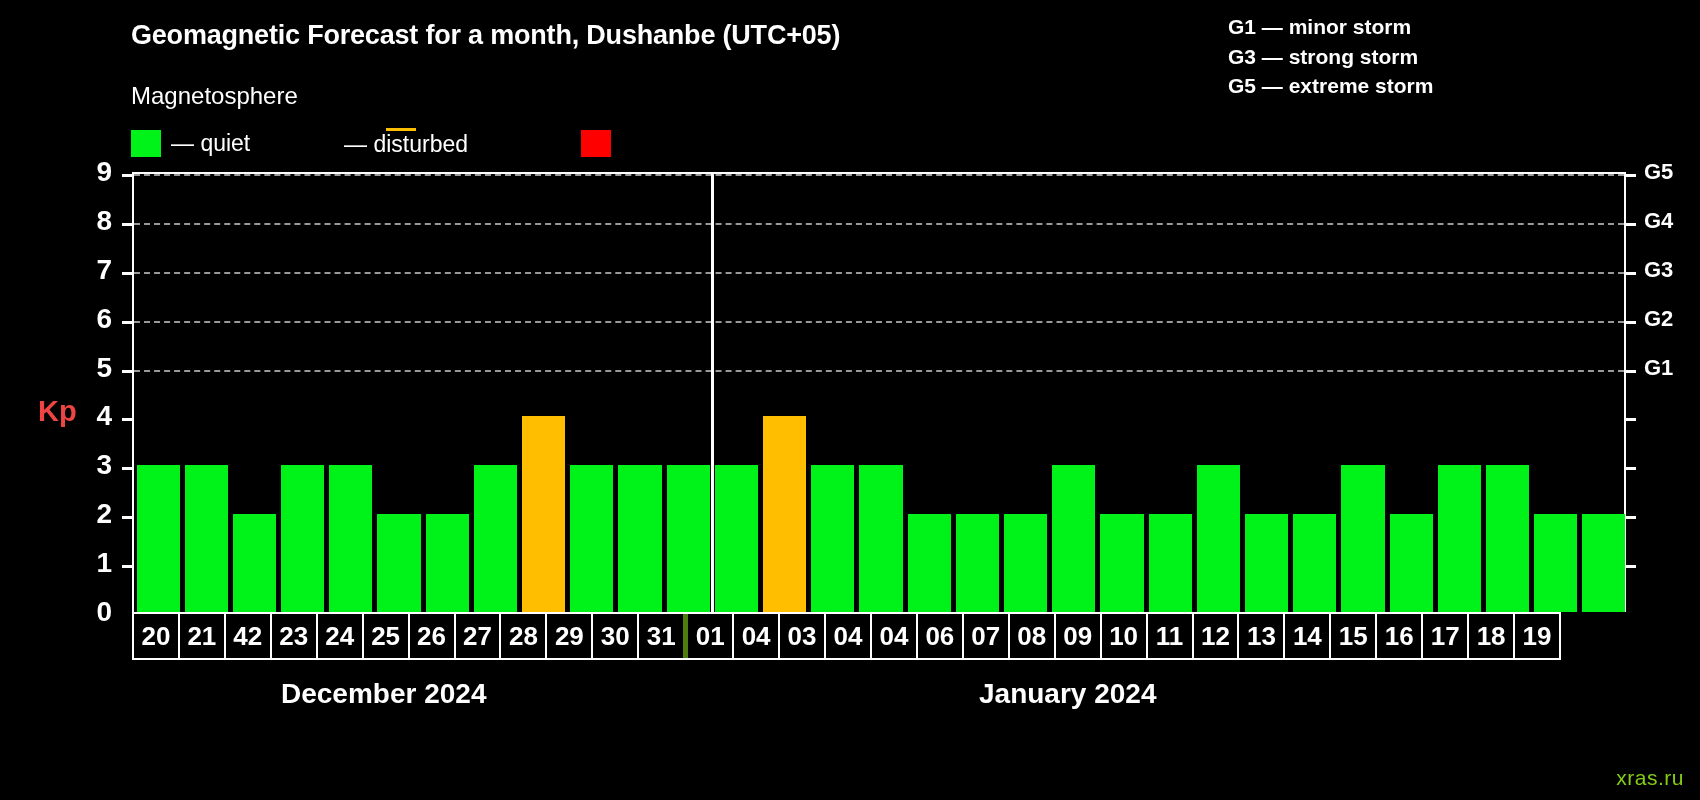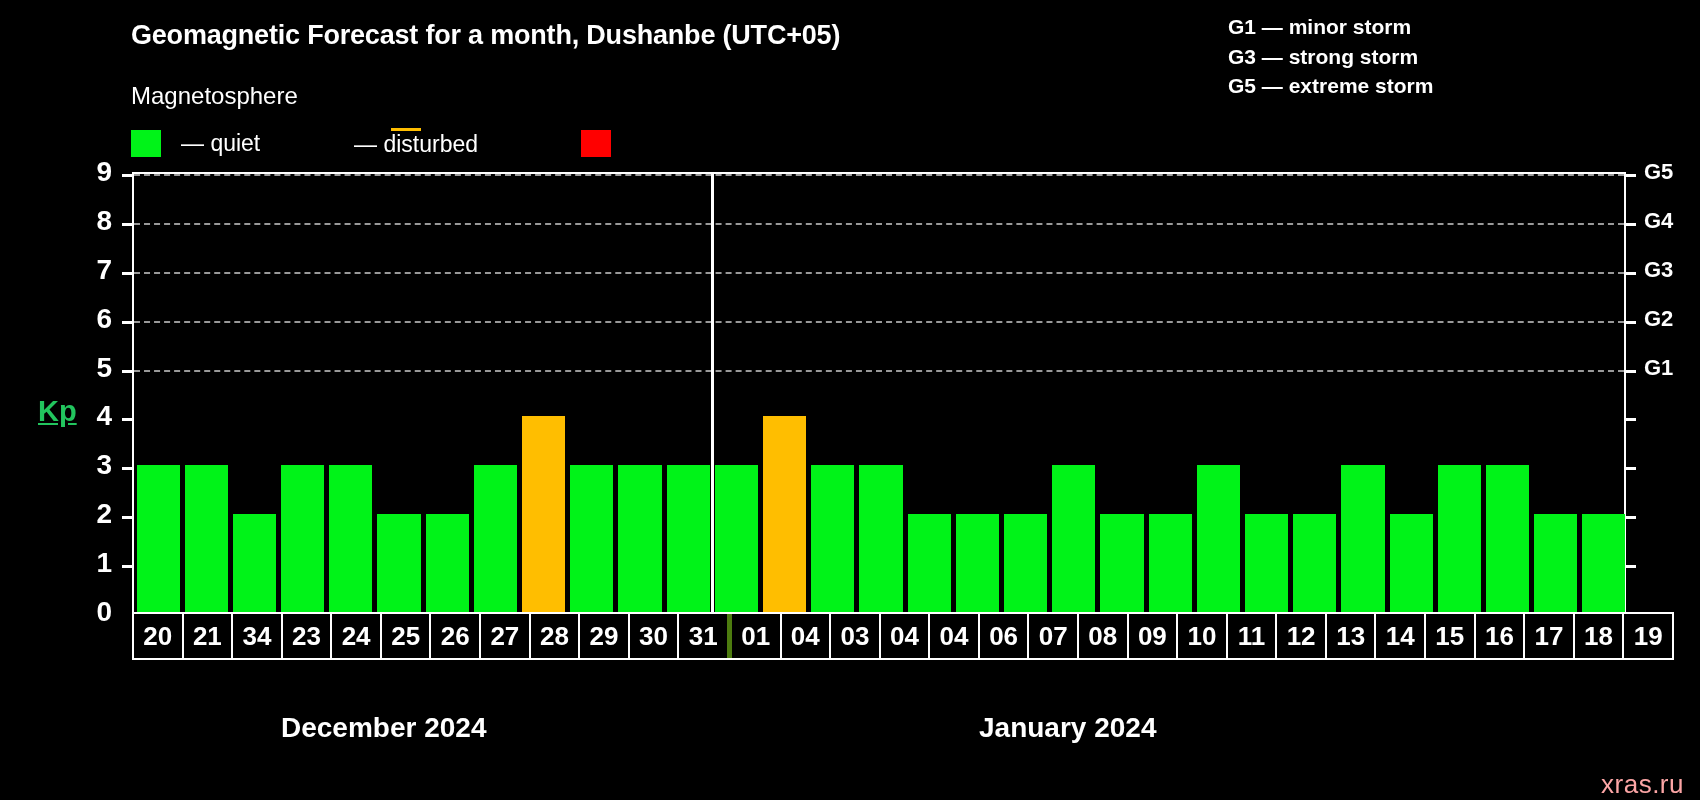--- a/index.html
+++ b/index.html
@@ -19,21 +19,21 @@
   }
   .magneto-title {
     position: absolute; left: 131px; top: 82px;
     font-size: 24px; color: #ffffff; white-space: nowrap;
   }
 
   
   .legend-row { position: absolute; left: 131px; top: 128px; height: 30px; }
   .legend-item { position: absolute; top: 0; display: flex; align-items: center; height: 30px; }
   .legend-swatch { width: 30px; height: 27px; display: block; }
-  .legend-text { color: #ffffff; font-size: 23px; margin-left: 20px; white-space: nowrap; }
+  .legend-text { color: #ffffff; font-size: 23px; margin-left: 10px; white-space: nowrap; }
 
   
   .gscale { position: absolute; left: 1228px; top: 12px; }
   .gscale-line {
     font-size: 21px; font-weight: bold; color: #ffffff;
     line-height: 29.5px; white-space: nowrap;
   }
 
   
   #plot {
@@ -61,64 +61,64 @@
     transform: translateY(-50%);
     left: 72px;
   }
   .g-lab {
     position: absolute; left: 1644px; width: 60px; text-align: left;
     font-size: 22px; font-weight: bold; color: #ffffff;
     transform: translateY(-50%);
   }
   .kp-axis-label {
     position: absolute; left: 38px; top: 395px;
-    font-size: 29px; font-weight: bold; color: #22c55e; text-decoration: underline;
+    font-size: 29px; font-weight: bold; color: #ef4444;
   }
 
   
   #bars { position: absolute; left: 0; bottom: 0; top: 0; right: 0; }
   .bar {
     position: absolute; bottom: 0;
     background: #00f318;
   }
   .month-divider {
     position: absolute; top: 0; bottom: 0; width: 3px;
     background: #ffffff;
   }
 
   
   #datestrip {
     position: absolute; left: 132px; top: 612px;
-    width: 1542px; height: 48px;
+    width: 1429px; height: 48px;
     border: 2px solid #ffffff;
     display: flex;
+    justify-content: center;
   }
   .date-cell {
     flex: 1 1 0;
     border-right: 2px solid #ffffff;
     display: flex; align-items: center; justify-content: center;
     color: #ffffff; font-size: 26px; font-weight: bold;
     background: #000;
   }
   .date-cell:last-child { border-right: none; }
   .date-cell.month-edge { border-right: 5px solid #4d7c0f; }
 
   
   .month-caption {
     position: absolute; top: 678px;
     font-size: 28px; font-weight: bold; color: #ffffff;
     white-space: nowrap;
-    margin-top: 34px;
   }
   #month-caption-0 { left: 281px; }
   #month-caption-1 { left: 979px; }
 
   .watermark {
-    position: absolute; right: 16px; bottom: 0;
-    font-size: 26px; color: #fca5a5; letter-spacing: 0.5px;
+    position: absolute; right: 16px; bottom: 10px;
+    font-size: 21px; color: #84cc16; letter-spacing: 0.5px;
   }
 </style>
 </head>
 <body>
 
 <div id="root">
 
   <div class="chart-title">Geomagnetic Forecast for a month, Dushanbe (UTC+05)</div>
   <div class="magneto-title">Magnetosphere</div>
 
@@ -221,21 +221,21 @@
         <div class="bar" title="17: Kp 3" style="left: 1351.92px; width: 43.1935px; height: 146.667px; background: rgb(0, 243, 24);"></div>
         <div class="bar" title="18: Kp 2" style="left: 1400.11px; width: 43.1935px; height: 97.7778px; background: rgb(0, 243, 24);"></div>
         <div class="bar" title="19: Kp 2" style="left: 1448.31px; width: 43.1935px; height: 97.7778px; background: rgb(0, 243, 24);"></div>
         <div class="month-divider" style="left: 576.823px;"></div>
       </div>
   </div>
 
   <div id="datestrip">
       <div class="date-cell">20</div>
       <div class="date-cell">21</div>
-      <div class="date-cell">34</div>
+      <div class="date-cell">42</div>
       <div class="date-cell">23</div>
       <div class="date-cell">24</div>
       <div class="date-cell">25</div>
       <div class="date-cell">26</div>
       <div class="date-cell">27</div>
       <div class="date-cell">28</div>
       <div class="date-cell">29</div>
       <div class="date-cell">30</div>
       <div class="date-cell month-edge">31</div>
       <div class="date-cell">01</div>

